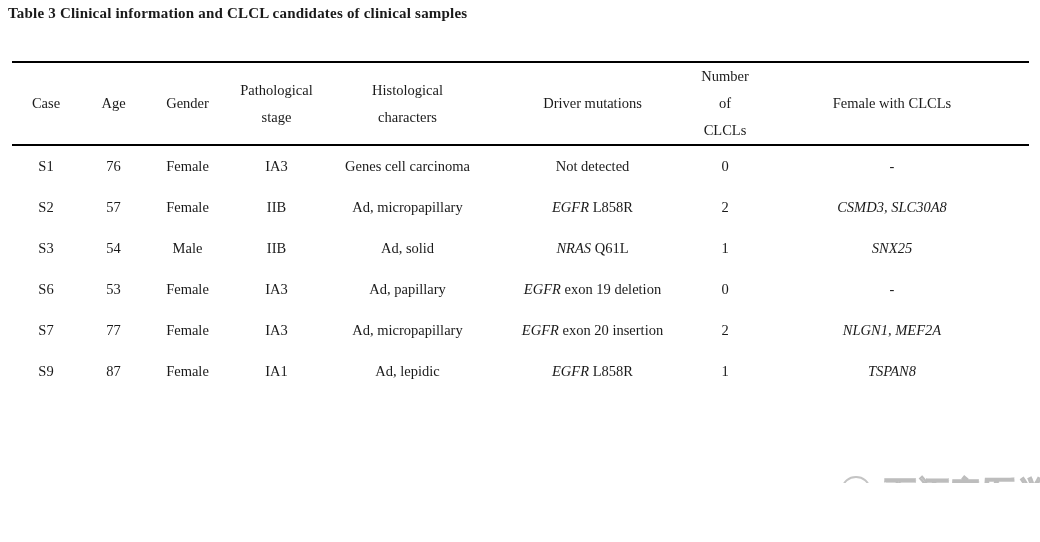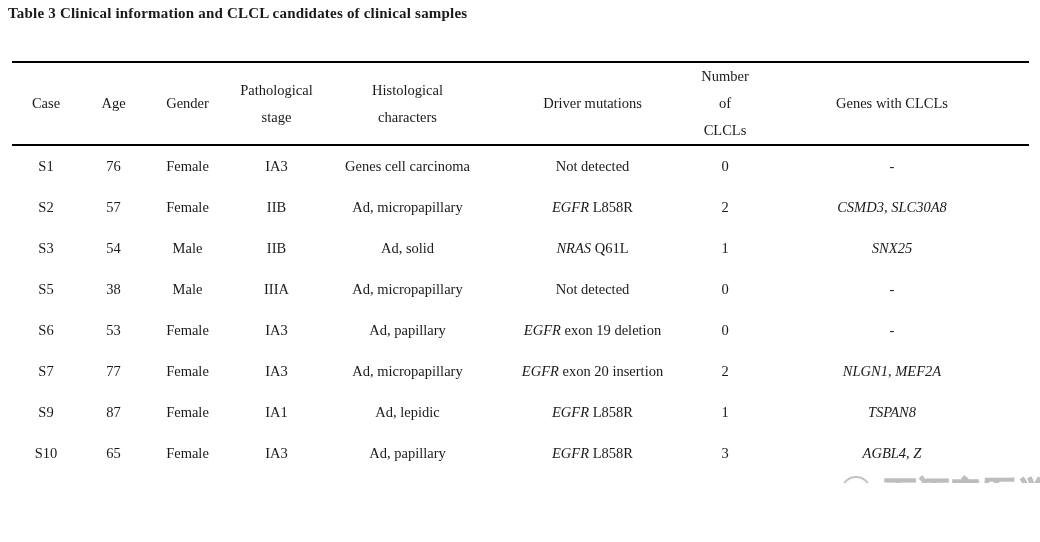--- a/index.html
+++ b/index.html
@@ -86,21 +86,21 @@
         </th>
         <th>
             <div class="hline">Driver mutations</div>
           </th>
         <th>
           <div class="hline">Number</div>
           <div class="hline">of</div>
           <div class="hline">CLCLs</div>
         </th>
         <th>
-            <div class="hline">Genes with CLCLs</div>
+            <div class="hline">Female with CLCLs</div>
           </th>
       </tr>
     </thead>
     <tbody>
       <tr>
         <td>S1</td>
         <td>76</td>
         <td>Female</td>
         <td>IA3</td>
         <td>Genes cell carcinoma</td>
@@ -122,30 +122,20 @@
         <td>S3</td>
         <td>54</td>
         <td>Male</td>
         <td>IIB</td>
         <td>Ad, solid</td>
         <td><span class="italic">NRAS</span><span> Q61L</span></td>
         <td>1</td>
         <td class="italic">SNX25</td>
       </tr>
       <tr>
-        <td>S5</td>
-        <td>38</td>
-        <td>Male</td>
-        <td>IIIA</td>
-        <td>Ad, micropapillary</td>
-        <td><span class="italic"></span><span>Not detected</span></td>
-        <td>0</td>
-        <td class="italic">-</td>
-      </tr>
-      <tr>
         <td>S6</td>
         <td>53</td>
         <td>Female</td>
         <td>IA3</td>
         <td>Ad, papillary</td>
         <td><span class="italic">EGFR</span><span> exon 19 deletion</span></td>
         <td>0</td>
         <td class="italic">-</td>
       </tr>
       <tr>
@@ -161,30 +151,20 @@
       <tr>
         <td>S9</td>
         <td>87</td>
         <td>Female</td>
         <td>IA1</td>
         <td>Ad, lepidic</td>
         <td><span class="italic">EGFR</span><span> L858R</span></td>
         <td>1</td>
         <td class="italic">TSPAN8</td>
       </tr>
-      <tr>
-        <td>S10</td>
-        <td>65</td>
-        <td>Female</td>
-        <td>IA3</td>
-        <td>Ad, papillary</td>
-        <td><span class="italic">EGFR</span><span> L858R</span></td>
-        <td>3</td>
-        <td class="italic">AGBL4, Z</td>
-      </tr>
     </tbody>
   </table>
 
   <div class="bottom-rule"></div>
 
   <div class="footnote">Ad: Adenocarcinoma</div>
 
   <div class="watermark">
     <svg width="44" height="42" viewBox="0 0 44 42">
       <ellipse cx="18" cy="16" rx="13" ry="11" fill="rgba(255,255,255,0.7)" stroke="#c4c4c4" stroke-width="2"></ellipse>

